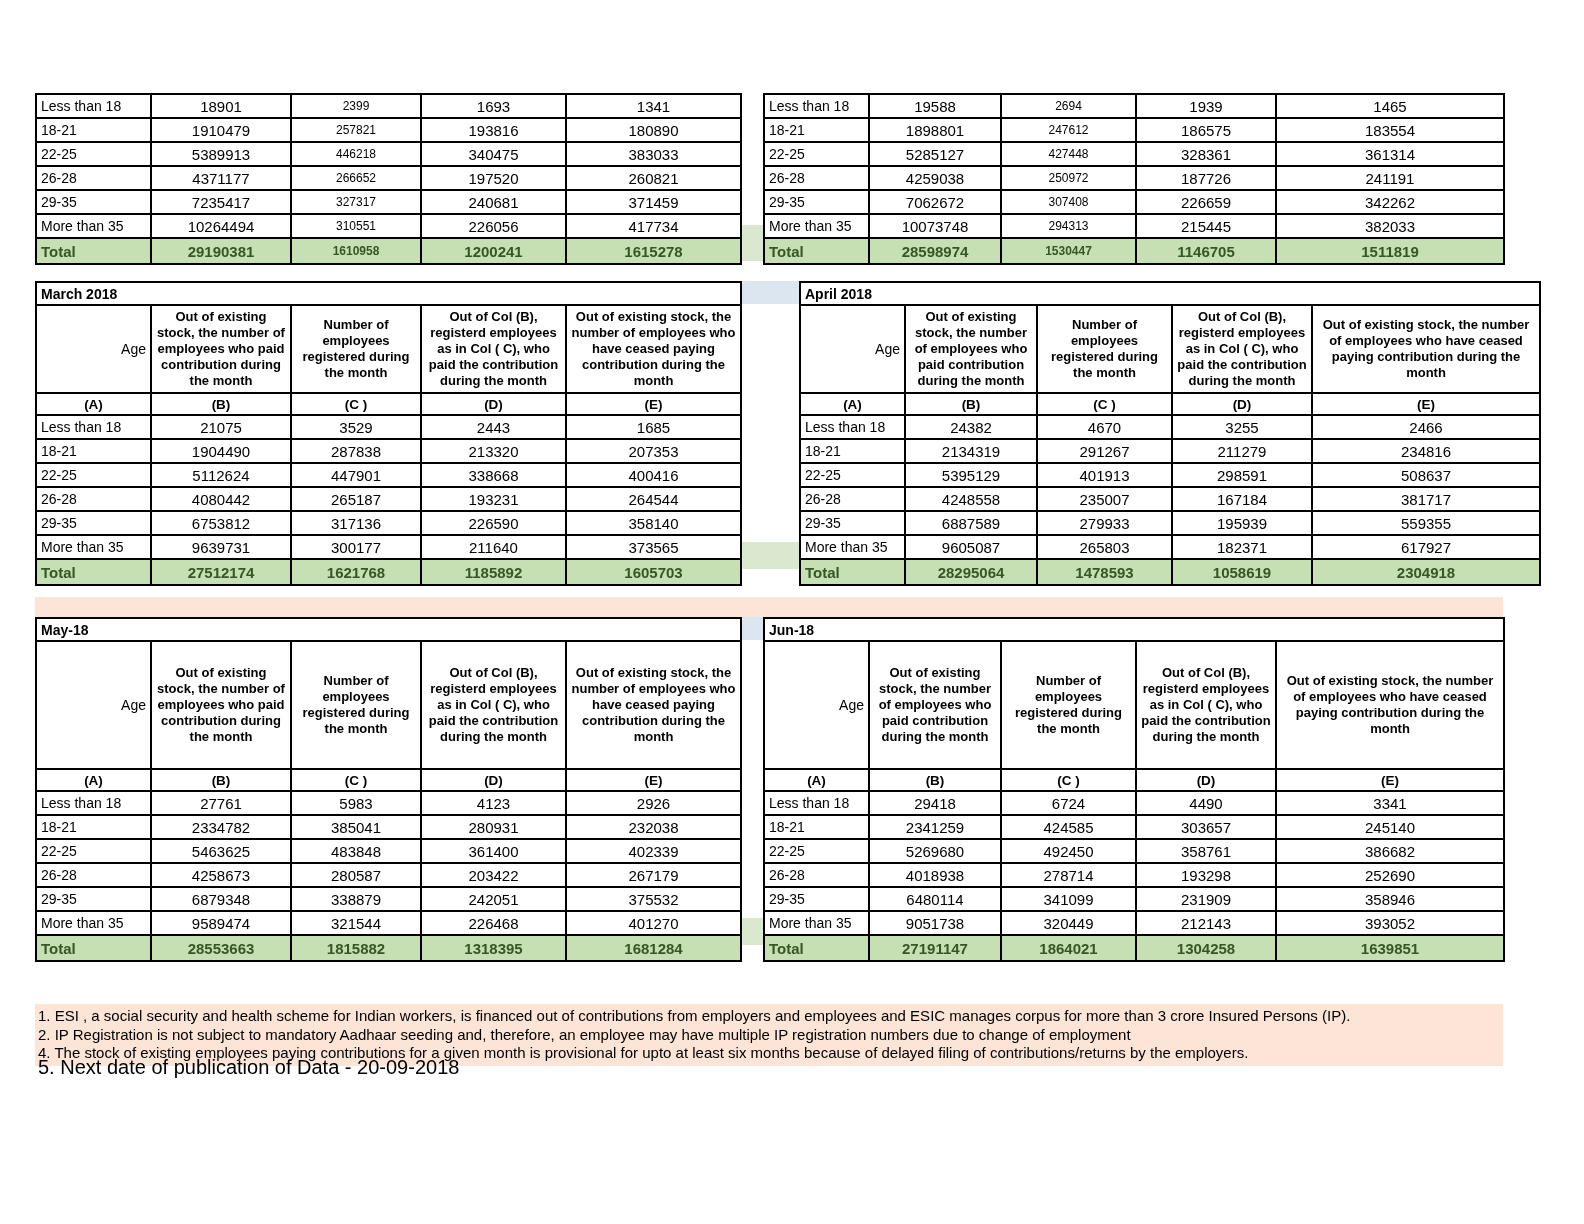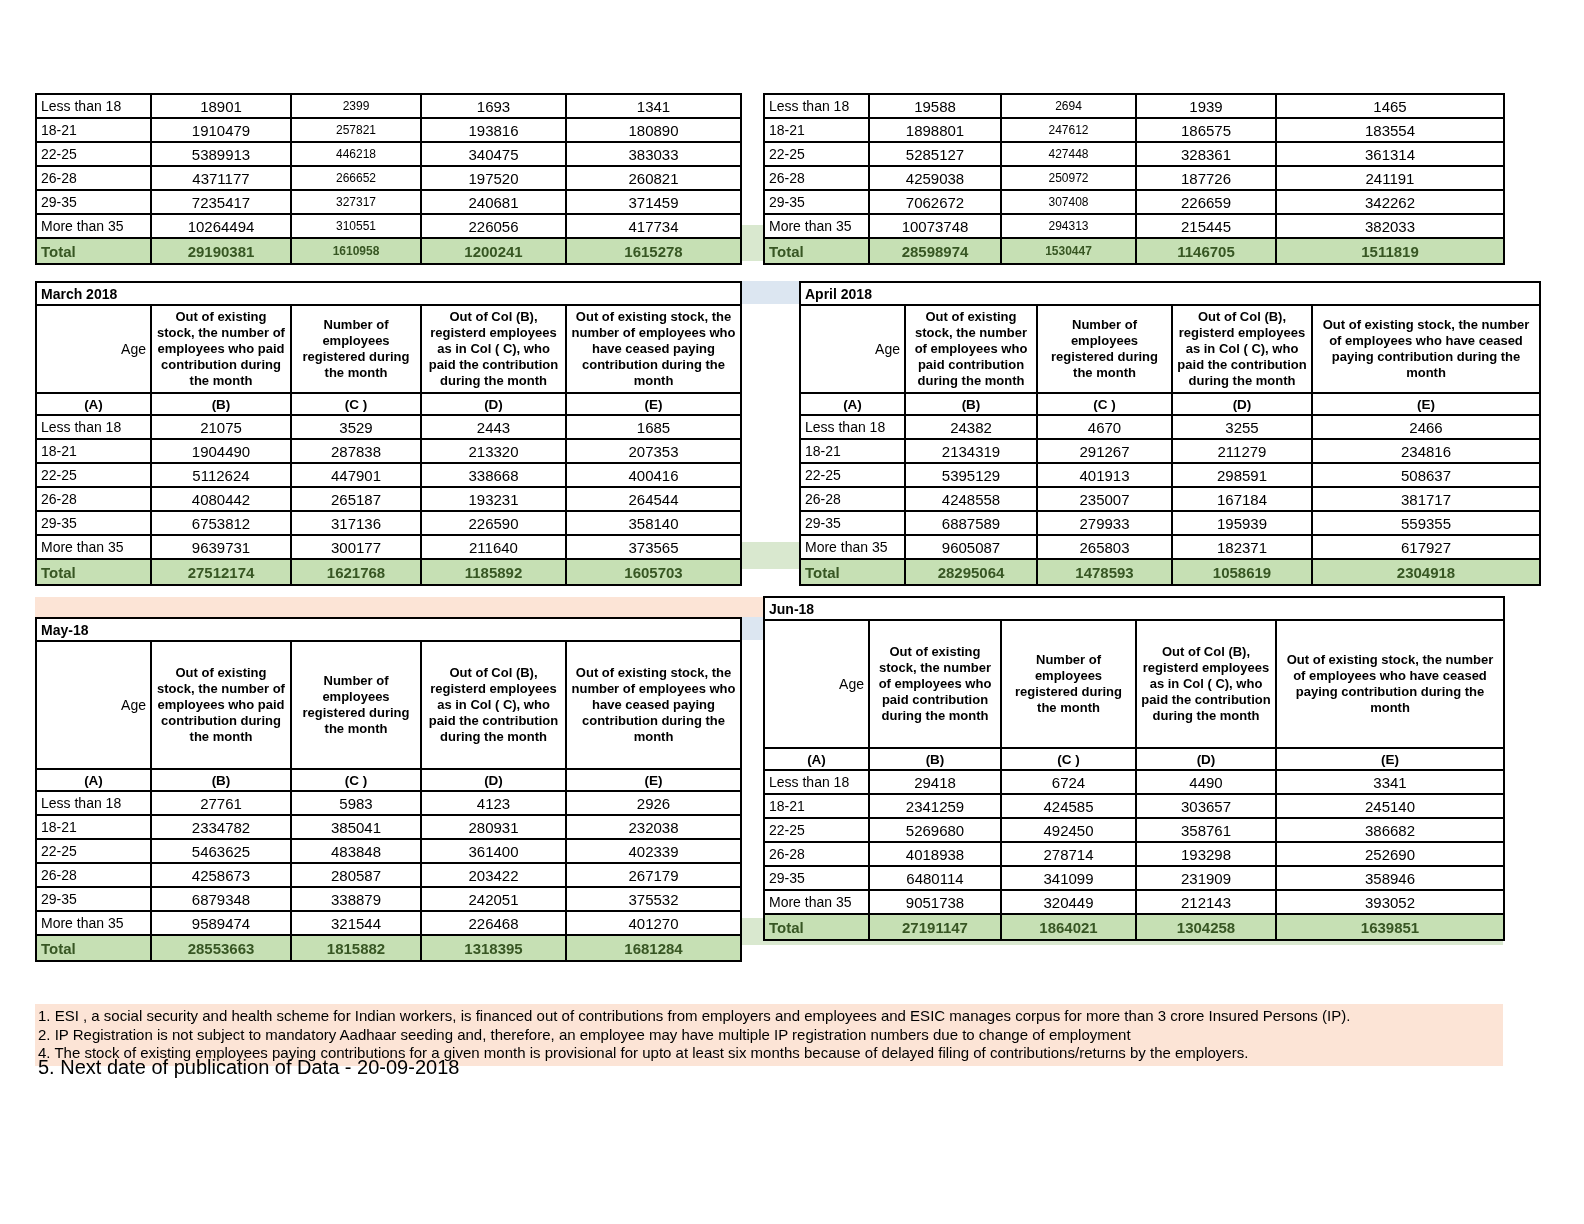--- a/index.html
+++ b/index.html
@@ -24,21 +24,21 @@
   td.num.small{font-size:12px;}
   tr.totalrow td{background:#c6e0b4;color:#375623;font-weight:bold;height:24px;}
   tr.totalrow td.label{font-size:15px;}
 
   
   .t-top-left {left:35px; top:93px;}
   .t-top-right{left:763px;top:93px;}
   .t-march    {left:35px; top:281px;}
   .t-april    {left:799px;top:281px;}
   .t-may      {left:35px; top:617px;}
-  .t-jun      {left:763px;top:596px;}
+  .t-jun      {left:763px;top:617px;}
 
   .notes{position:absolute;left:35px;top:1004px;width:1468px;background:#fce4d6;padding:3px 0;}
   .note{font-size:15px;line-height:18.5px;padding-left:3px;white-space:nowrap;overflow:hidden;}
   .note5{position:absolute;left:38px;top:1056px;font-size:20px;font-weight:normal;}
 </style>
 </head>
 <body>
 
 <div class="page">
 

